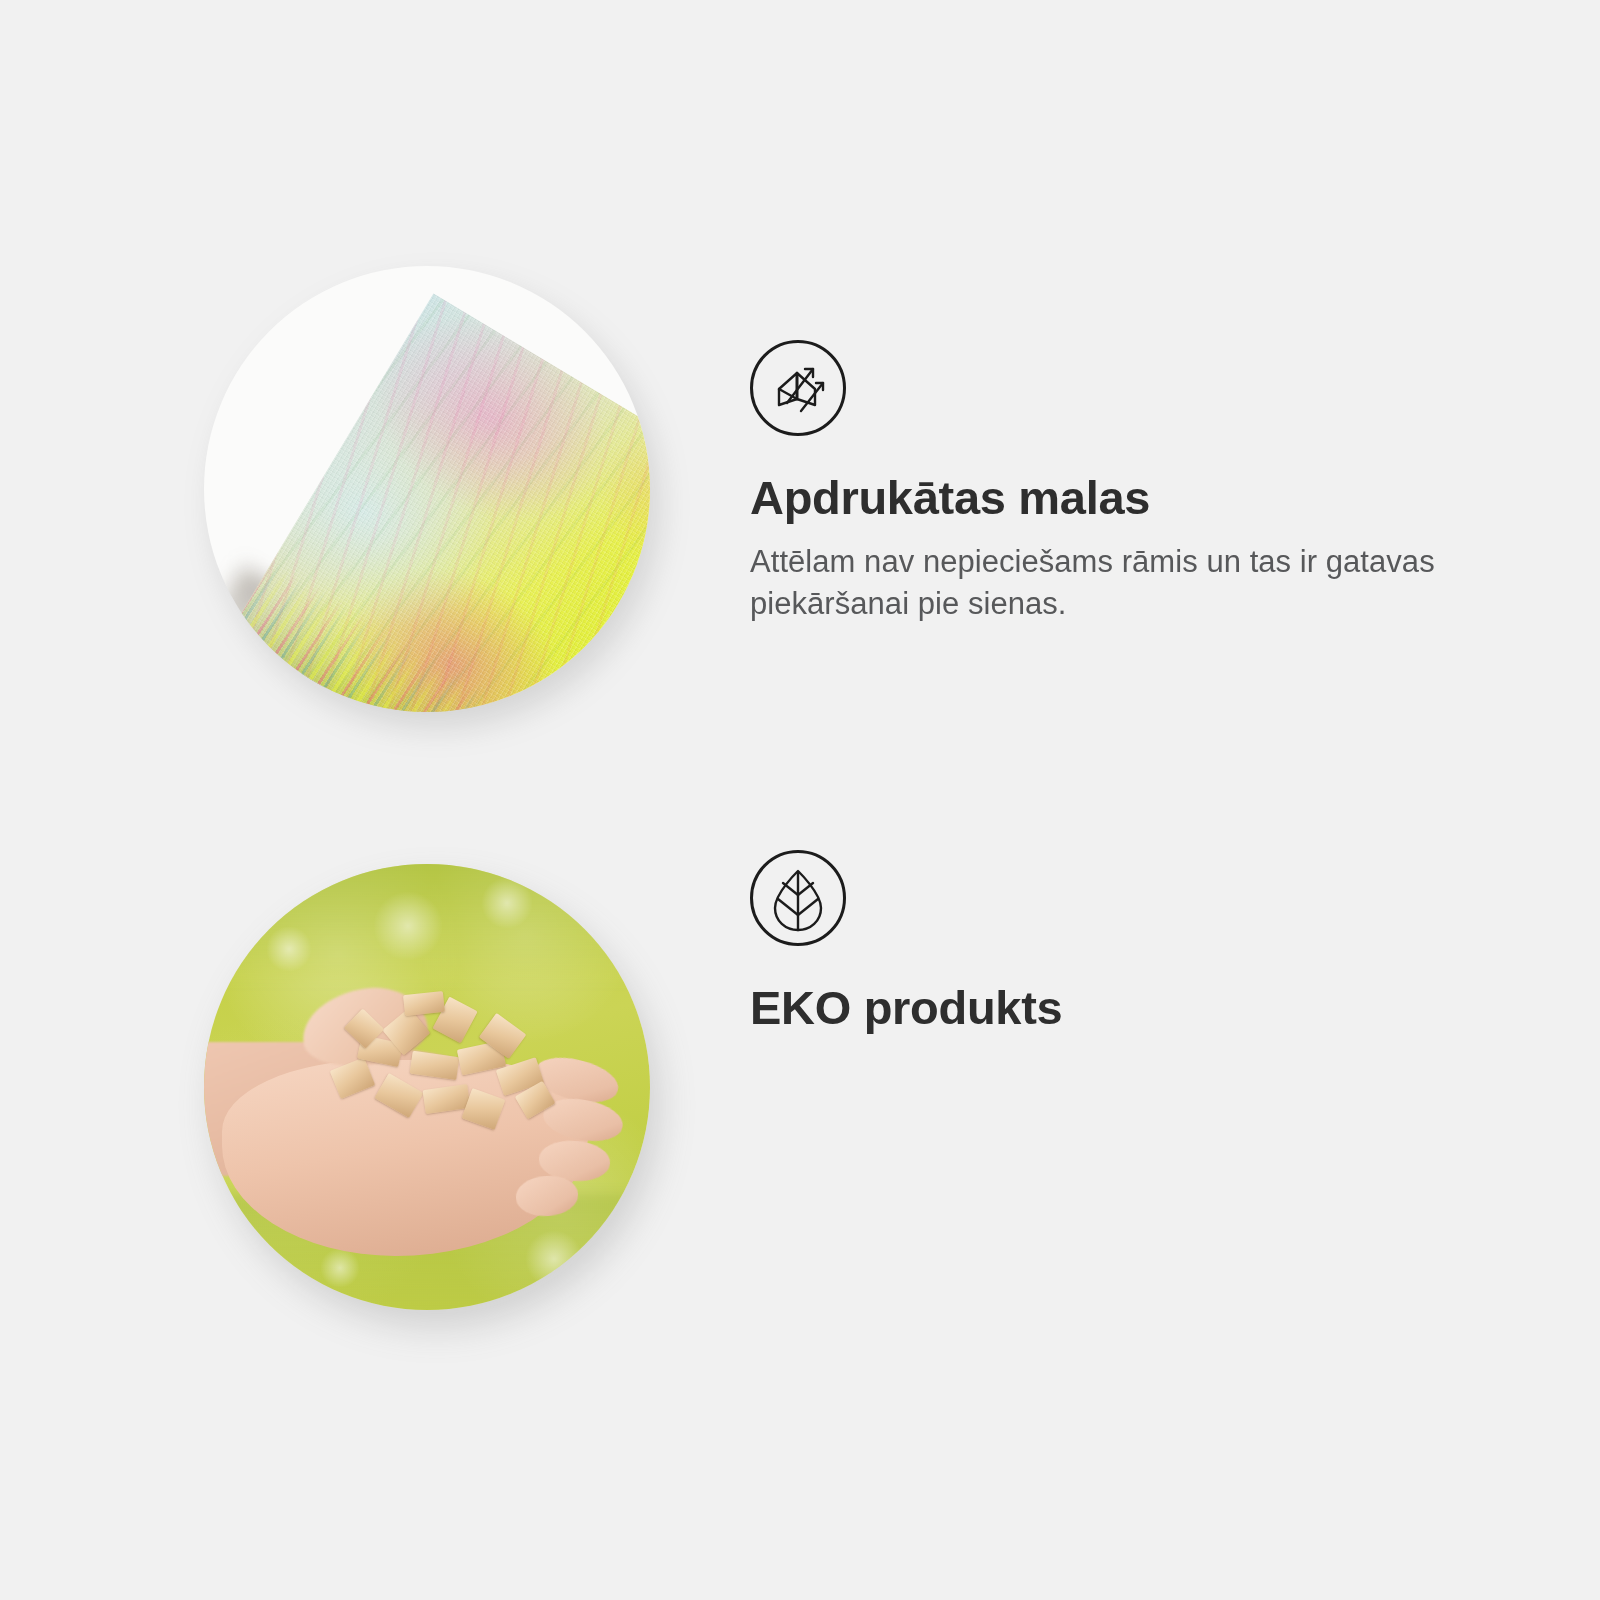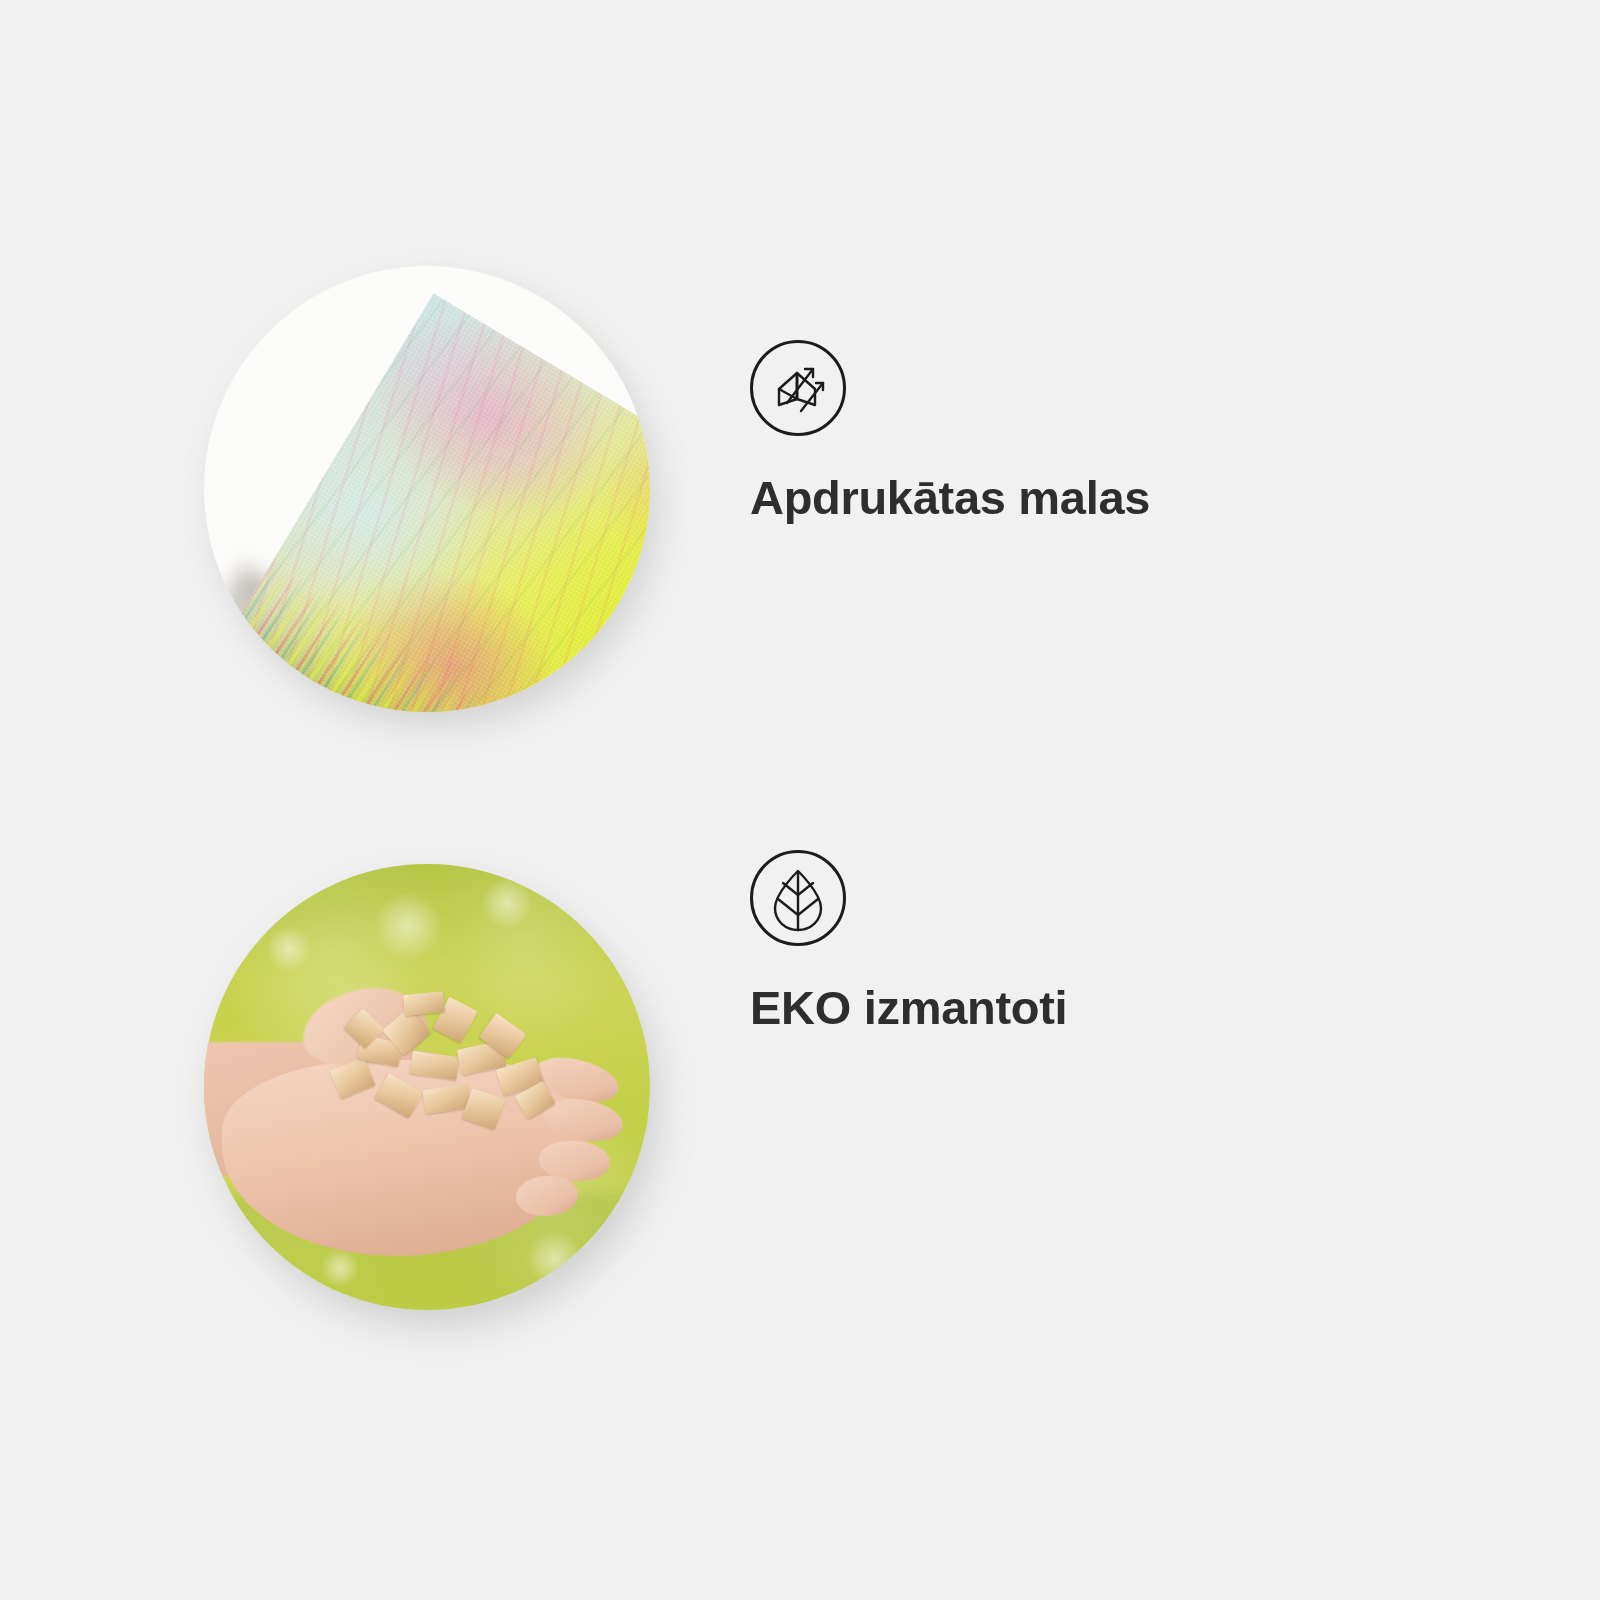--- a/index.html
+++ b/index.html
@@ -279,20 +279,21 @@
           <path d="M26 46 L44 56"></path>
           <path d="M44 30 L44 56"></path>
 
           <path d="M34 60 L60 26"></path>
           <path d="M52 26 L60 26 L60 34"></path>
           <path d="M48 68 L70 40"></path>
           <path d="M63 40 L70 40 L70 47"></path>
         </svg>
       </span>
       <div class="feature-title">Apdrukātas malas</div>
+      <div class="feature-desc">Attēlam nav nepieciešams rāmis un tas ir gatavas piekāršanai pie sienas.</div>
     </div>
   </div>
 
   <div class="feature" id="feature-eco">
 
     <div class="media-circle" id="media-eco">
       <div class="eco-wrap">
         <div class="grass-band" style="top:-2%;height:28%;"></div>
         <div class="grass-band" style="top:74%;height:30%;"></div>
 
@@ -334,17 +335,17 @@
       <span class="badge-icon">
         <svg width="90" height="90" viewBox="0 0 90 90" fill="none" stroke="#1c1c1c" stroke-width="2.4" stroke-linecap="round" stroke-linejoin="round">
           <path d="M45 18 C45 18 68 40 68 55 C68 68 57.5 77 45 77 C32.5 77 22 68 22 55 C22 40 45 18 45 18 Z"></path>
           <path d="M45 19 L45 77"></path>
           <path d="M45 42 L30 30"></path>
           <path d="M45 42 L60 30"></path>
           <path d="M45 62 L25 46"></path>
           <path d="M45 62 L65 46"></path>
         </svg>
       </span>
-      <div class="feature-title">EKO izmantoti</div>
+      <div class="feature-title">EKO produkts</div>
     </div>
   </div>
 
 </div>
 
 </body></html>

